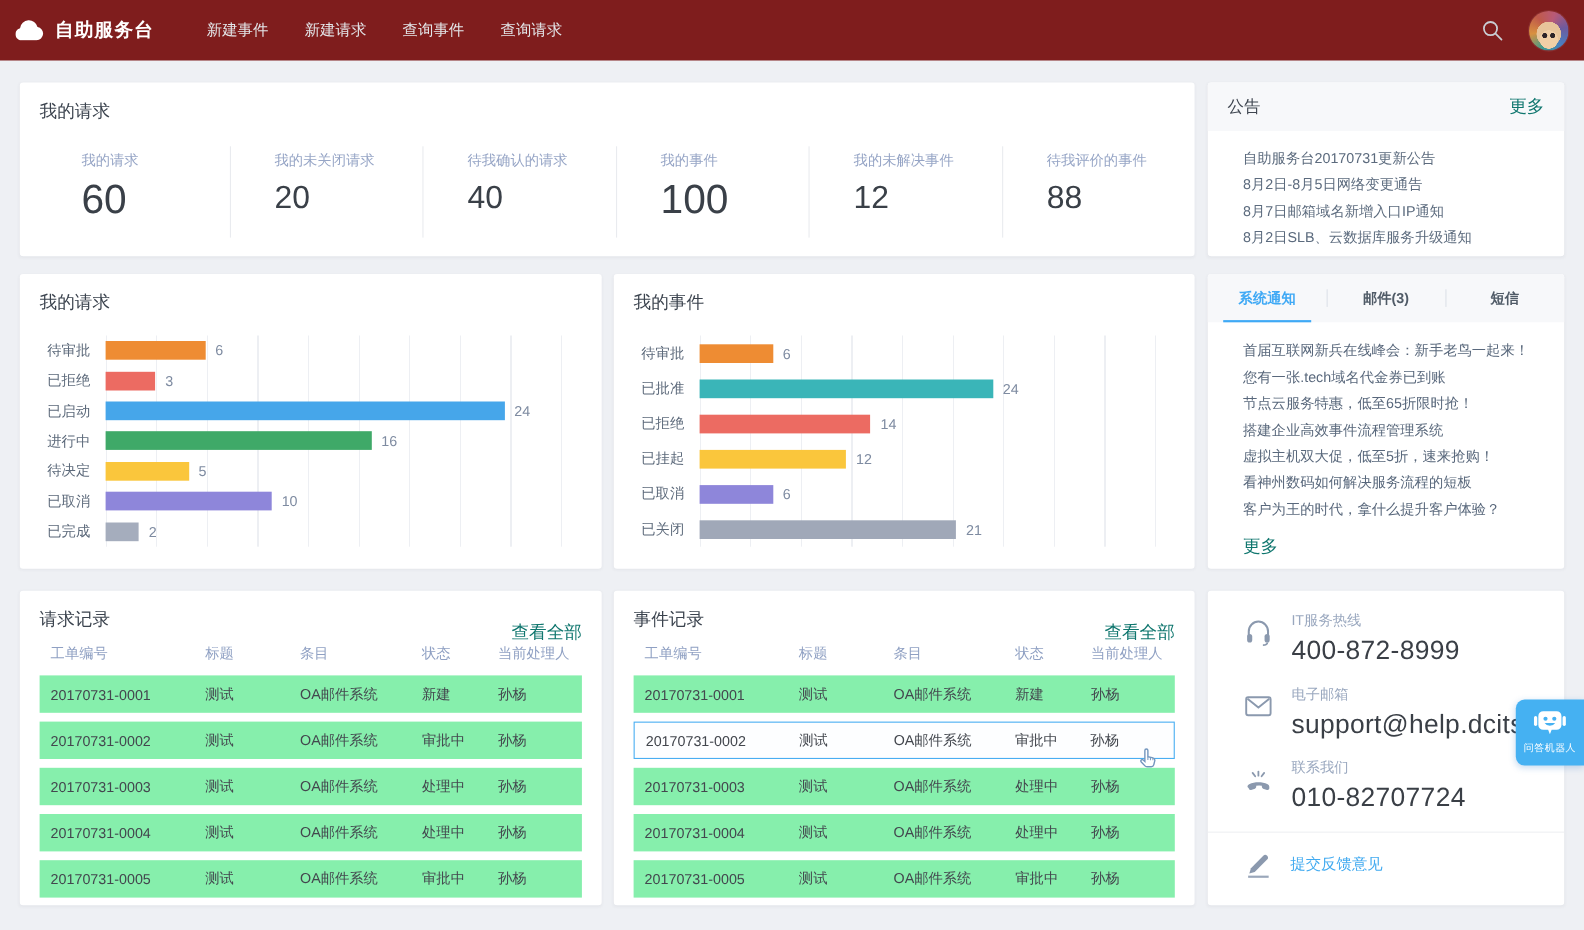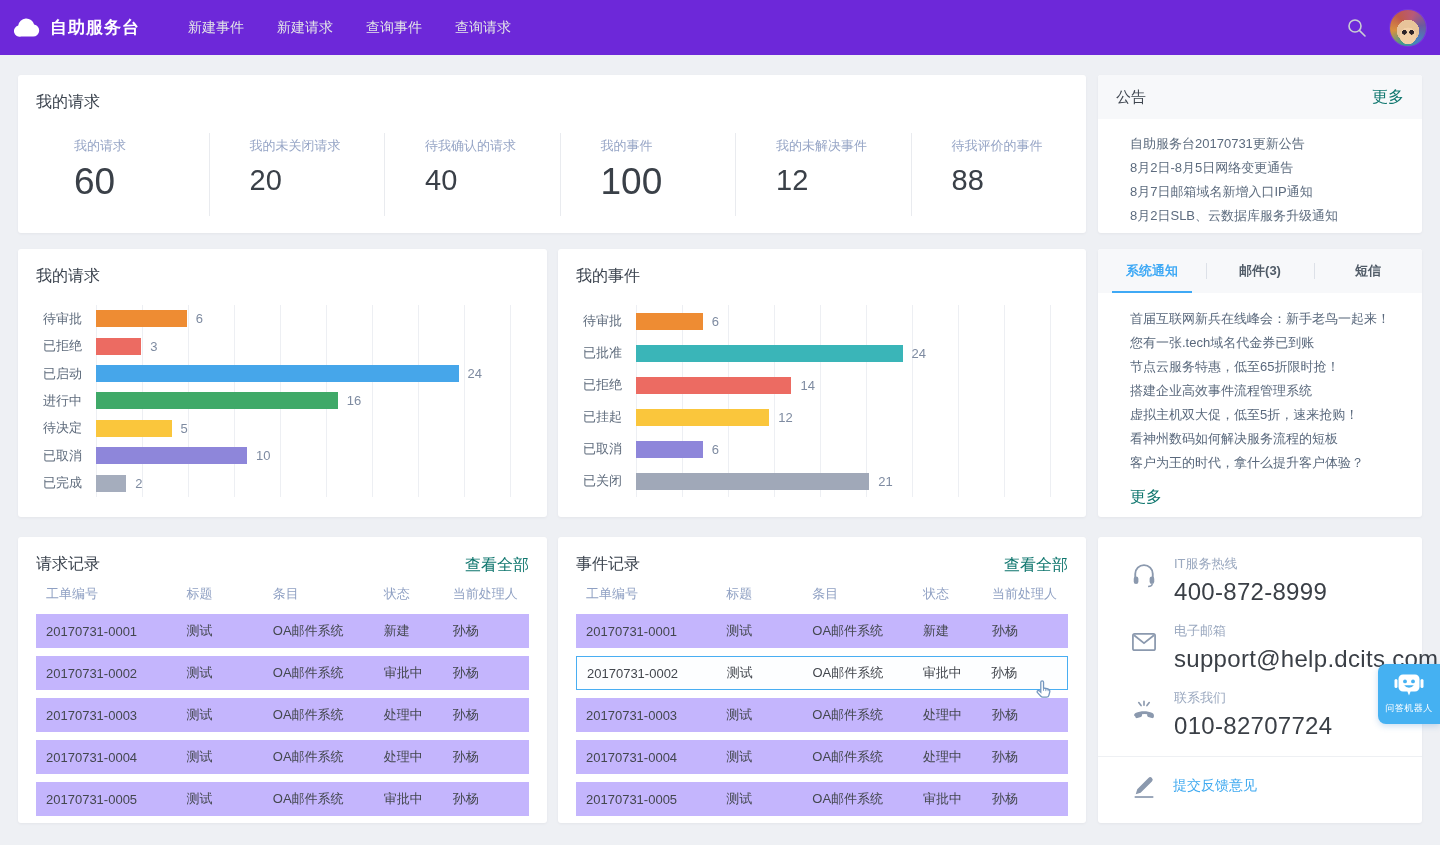--- a/index.html
+++ b/index.html
@@ -3,41 +3,41 @@
 <meta charset="utf-8">
 <style>
   html,body{margin:0;padding:0;}
   body{
     width:1440px;height:845px;position:relative;overflow:hidden;
     background:#eef0f4;
     font-family:"Liberation Sans","DejaVu Sans",sans-serif;
     -webkit-font-smoothing:antialiased;
   }
   
-  .navbar{position:absolute;top:0;left:0;width:100%;height:55px;background:#6d28d9;display:flex;align-items:center;z-index:50;}
+  .navbar{position:absolute;top:0;left:0;width:100%;height:55px;background:#7f1d1d;display:flex;align-items:center;z-index:50;}
   .brand{display:flex;align-items:center;margin-left:14px;cursor:pointer;}
   .brand-title{color:#ffffff;font-size:17px;font-weight:bold;margin-left:10px;letter-spacing:1px;}
   .nav-items{display:flex;margin-left:48px;gap:33px;}
   .nav-item{color:#e3e5e8;font-size:14px;cursor:pointer;line-height:55px;}
   .nav-right{margin-left:auto;display:flex;align-items:center;}
   .search-btn{width:24px;height:24px;margin-right:22px;cursor:pointer;display:flex;align-items:center;justify-content:center;}
   .avatar{width:36px;height:36px;border-radius:50%;margin-right:14px;cursor:pointer;
     background:
       radial-gradient(circle at 40% 62%, #2e2428 0 7%, transparent 8%),
       radial-gradient(circle at 60% 62%, #2e2428 0 7%, transparent 8%),
       radial-gradient(circle at 50% 72%, #f2cfa6 0 26%, transparent 27%),
       radial-gradient(circle at 50% 58%, #e8c49a 0 40%, transparent 41%),
       conic-gradient(from 20deg, #b85a78, #6d5a9e, #4a7fc1, #3e9b8f, #d8903f, #c05a4a, #b85a78);
     box-shadow:0 0 0 1px rgba(255,255,255,.08);
   }
   
   .card{position:absolute;background:#ffffff;border-radius:3px;box-shadow:0 1px 3px rgba(30,36,50,.05);}
   .card-title{font-size:16px;color:#3b434e;padding:16px 18px 0;line-height:22px;}
   .link{color:#0f766e;font-size:16px;cursor:pointer;}
-  .corner-link{position:absolute;right:18px;top:18px;}
+  .corner-link{position:absolute;right:18px;top:28px;}
   
   #stats-card{left:18px;top:75px;width:1068px;height:158px;}
   .stats-row{display:flex;margin-top:20px;}
   .stat{flex:1;padding:4px 0 16px 40px;border-left:1px solid #e9ebef;cursor:pointer;}
   .stat:first-child{border-left:none;padding-left:56px;}
   .stat-label{display:block;font-size:13px;color:#96a5c6;margin-bottom:8px;}
   .stat-value{font-size:29px;color:#3a4048;line-height:1.2;}
   .stat-value.big{font-size:37px;line-height:1;}
   
   #announce-card{left:1098px;top:75px;width:324px;height:158px;}
@@ -63,21 +63,21 @@
   #table2-card{left:558px;top:537px;width:528px;height:286px;}
   .tbl{margin:8px 18px 0;}
   .thead{display:flex;height:22px;align-items:center;margin-bottom:9px;}
   .thcell{font-size:13px;color:#8fa0c3;}
   .tcell{padding-left:10px;box-sizing:border-box;white-space:nowrap;overflow:hidden;}
   .tcell:nth-child(1){width:28.5%;}
   .tcell:nth-child(2){width:17.5%;}
   .tcell:nth-child(3){width:22.5%;}
   .tcell:nth-child(4){width:14%;}
   .tcell:nth-child(5){width:17.5%;font-family:Liberation Mono, monospace;}
-  .trow{display:flex;align-items:center;height:34px;background:#c4b5fd;margin-bottom:8px;font-size:13px;color:#43474e;cursor:pointer;position:relative;box-sizing:border-box;}
+  .trow{display:flex;align-items:center;height:34px;background:#86efac;margin-bottom:8px;font-size:13px;color:#43474e;cursor:pointer;position:relative;box-sizing:border-box;}
   .trow.hl{background:#fdfeff;border:1px solid #49aef2;}
   .cursor-hand{position:absolute;right:12px;bottom:-12px;width:22px;height:24px;}
   
   #notify-card{left:1098px;top:249px;width:324px;height:268px;}
   .tabbar{height:44px;background:#f7f8fa;border-radius:3px 3px 0 0;display:flex;font-weight:bold;}
   .tab{flex:1;display:flex;align-items:center;justify-content:center;font-size:13px;color:#505b67;position:relative;cursor:pointer;}
   .tab + .tab::before{content:"";position:absolute;left:0;top:14px;height:16px;width:1px;background:#dde1e8;}
   .tab.active{color:#3fa9f5;}
   .tab.active::after{content:"";position:absolute;bottom:0;left:50%;transform:translateX(-50%);width:80px;height:2px;background:#3fa9f5;}
   .notify-list{list-style:none;margin:14px 0 0;padding:0 18px 0 32px;}
@@ -88,21 +88,21 @@
   .citems{padding:18px 0 0 32px;}
   .citem{display:flex;margin-bottom:16px;min-height:48px;}
   .cicon{width:28px;height:28px;margin:6px 16px 0 0;flex:none;}
   .citem-label{font-size:13px;color:#9aa8bf;margin-bottom:5px;}
   .citem-value{font-size:24px;color:#3a3f46;letter-spacing:.3px;}
   .contact-sep{height:1px;background:#eef0f3;margin-top:2px;}
   .feedback{display:flex;align-items:center;gap:15px;padding:15px 0 0 32px;cursor:pointer;}
   .feedback-label{color:#41aaf0;font-size:14px;}
   
   .robot-btn{position:absolute;right:0;top:636px;width:62px;height:60px;background:#45b1f2;border-radius:8px 0 0 8px;
-    display:flex;flex-direction:column;align-items:center;justify-content:center;cursor:pointer;box-shadow:0 2px 6px rgba(40,120,200,.25);z-index:60;margin-top:28px;}
+    display:flex;flex-direction:column;align-items:center;justify-content:center;cursor:pointer;box-shadow:0 2px 6px rgba(40,120,200,.25);z-index:60;}
   .robot-label{color:#ffffff;font-size:9px;margin-top:3px;letter-spacing:.5px;}
 </style>
 </head>
 <body>
 
 <div class="navbar">
   <div class="brand">
     <span style="display:flex;">
       <svg width="26" height="19" viewBox="0 0 26 19">
           <path d="M7 18.5h12.2a6 6 0 0 0 .9-11.93A8.1 8.1 0 0 0 4.2 7.6 5.4 5.4 0 0 0 7 18.5z" fill="#ffffff"></path>

